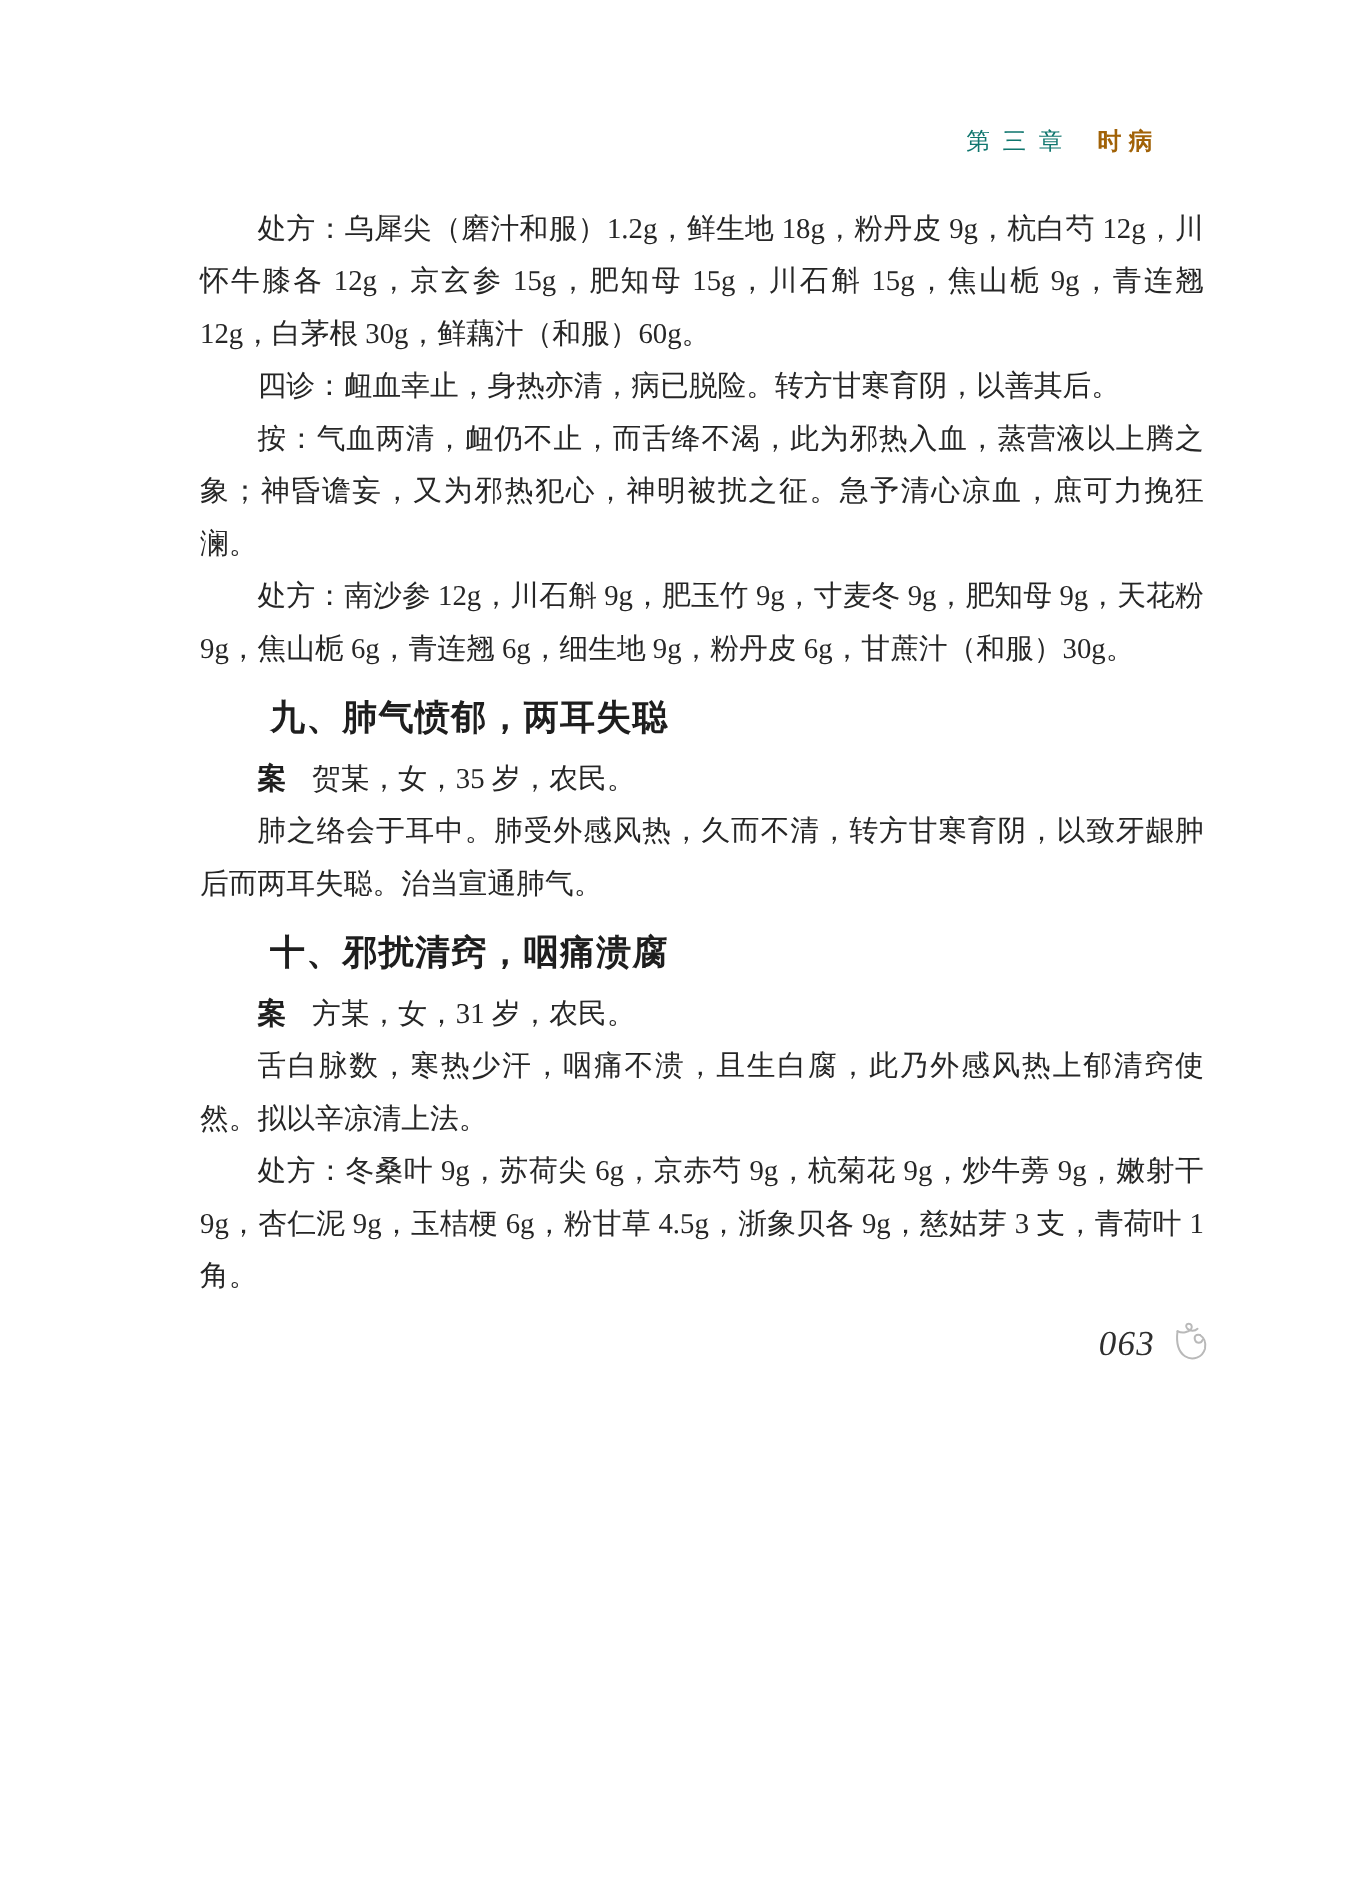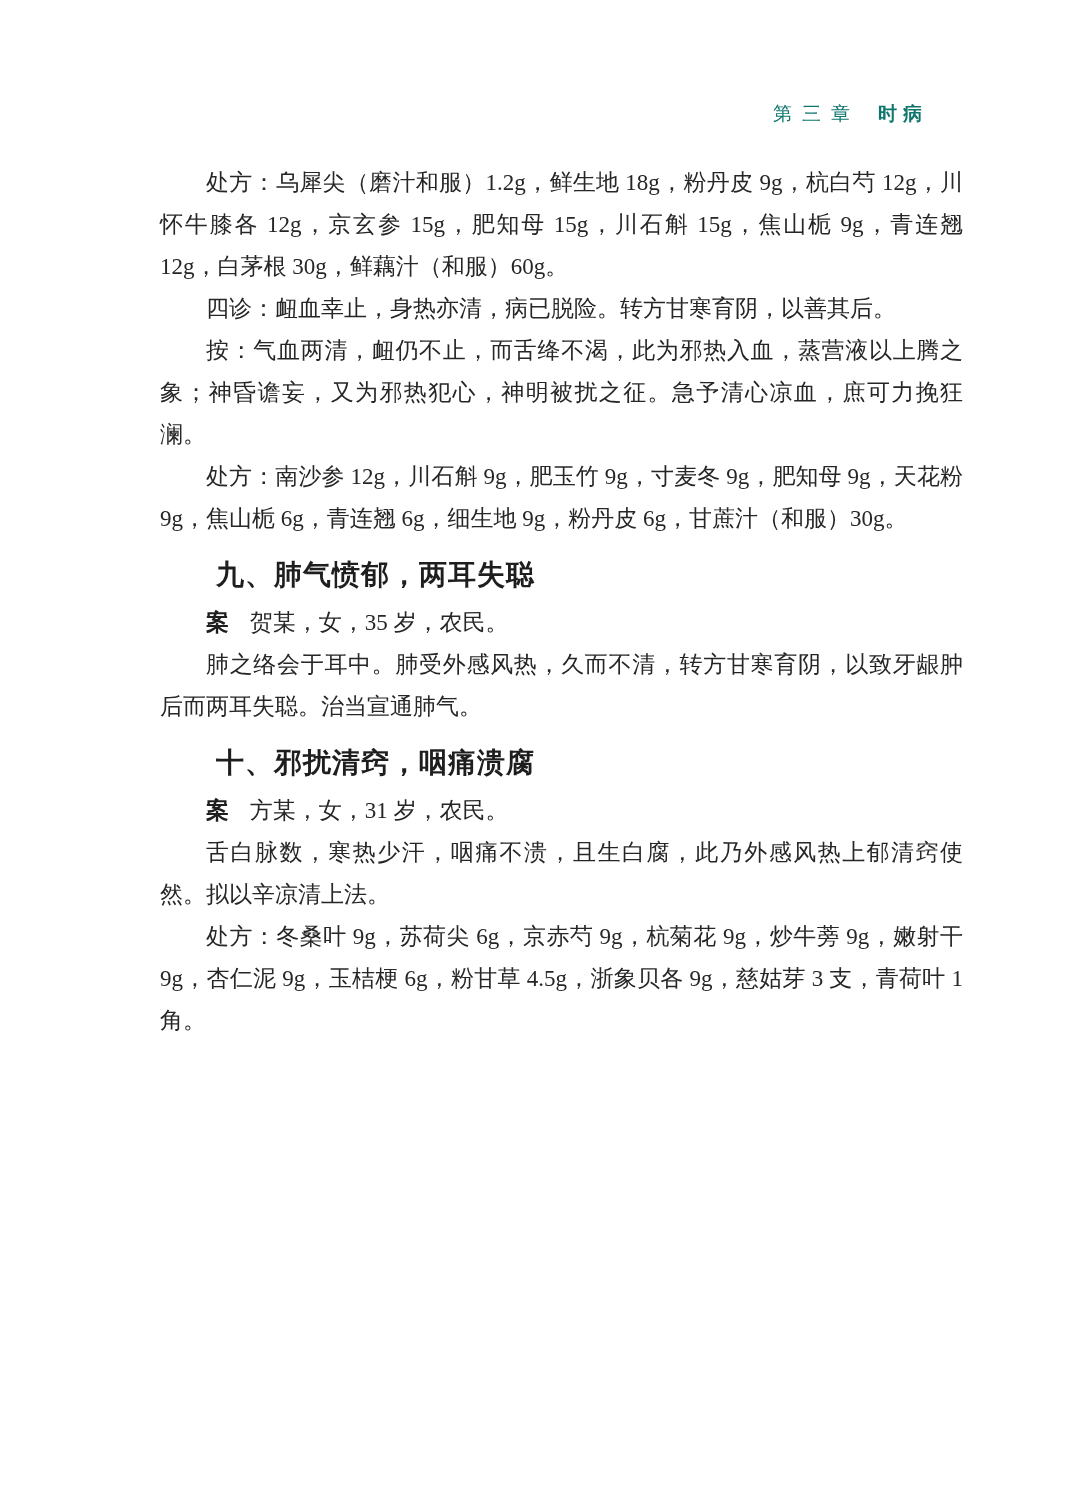--- a/index.html
+++ b/index.html
@@ -24,21 +24,21 @@
     line-height: 24px;
     font-size: 19px;
     white-space: nowrap;
   }
   .running-header .chapter {
     color: #0f766e;
     letter-spacing: 10px;
     font-weight: 400;
   }
   .running-header .section {
-    color: #0f766e;
+    color: #a16207;
     letter-spacing: 6px;
     font-weight: 700;
     margin-left: 18px;
   }
   
   .content {
     padding: 36px 117px 0 160px;
   }
   .para {
     font-size: 23px;
@@ -105,14 +105,26 @@
       <div class="para">处方：南沙参 12g，川石斛 9g，肥玉竹 9g，寸麦冬 9g，肥知母 9g，天花粉 9g，焦山栀 6g，青连翘 6g，细生地 9g，粉丹皮 6g，甘蔗汁（和服）30g。</div>
       <div class="heading">九、肺气愤郁，两耳失聪</div>
       <div class="case-line"><span class="case-label">案</span><span>贺某，女，35 岁，农民。</span></div>
       <div class="para">肺之络会于耳中。肺受外感风热，久而不清，转方甘寒育阴，以致牙龈肿后而两耳失聪。治当宣通肺气。</div>
       <div class="heading">十、邪扰清窍，咽痛溃腐</div>
       <div class="case-line"><span class="case-label">案</span><span>方某，女，31 岁，农民。</span></div>
       <div class="para">舌白脉数，寒热少汗，咽痛不溃，且生白腐，此乃外感风热上郁清窍使然。拟以辛凉清上法。</div>
       <div class="para">处方：冬桑叶 9g，苏荷尖 6g，京赤芍 9g，杭菊花 9g，炒牛蒡 9g，嫩射干 9g，杏仁泥 9g，玉桔梗 6g，粉甘草 4.5g，浙象贝各 9g，慈姑芽 3 支，青荷叶 1 角。</div>
     </div>
 
+  <div class="footer">
+    <span class="page-number">063</span>
+    <span class="ornament">
+      <svg width="30" height="34" viewBox="0 0 30 34" aria-hidden="true">
+        <g fill="none" stroke="#b9b9b9" stroke-width="1.6" stroke-linecap="round">
+          <path d="M4 8 C3 16, 4 24, 10 28 C16 32, 24 29, 26 22 C27 17, 25 13, 22 11"></path>
+          <path d="M4 8 C8 10, 13 9, 15 6 C16 4, 15 2, 13 2 C11 2, 10 4, 12 6 C14 8, 18 8, 20 6"></path>
+          <path d="M22 11 C19 10, 17 12, 18 15 C19 18, 23 18, 24 15"></path>
+        </g>
+      </svg>
+    </span>
+  </div>
 
 </div>
 
 </body></html>

